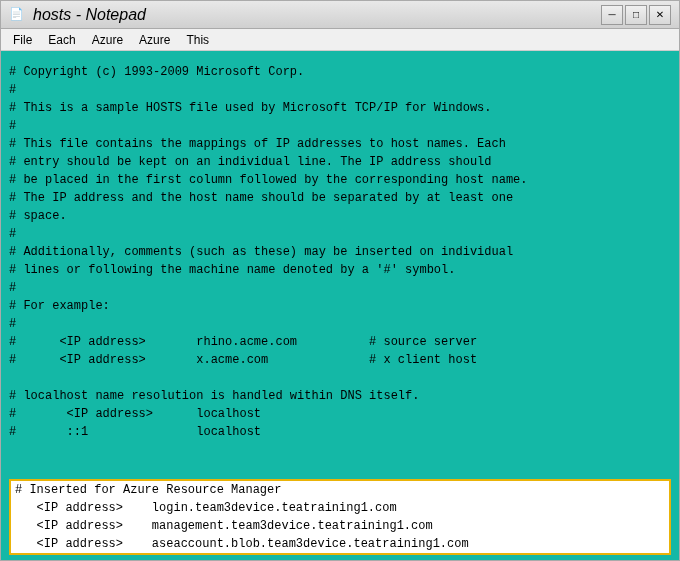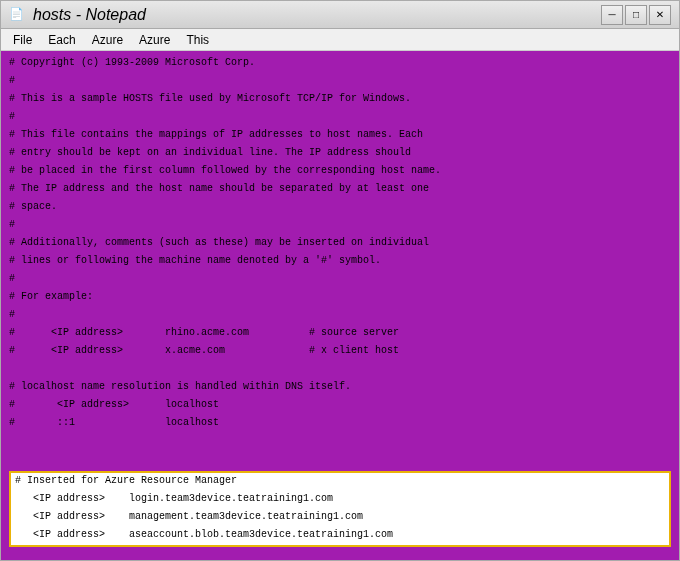--- a/index.html
+++ b/index.html
@@ -76,25 +76,25 @@
     .menu-item {
       padding: 2px 8px;
       font-size: 12px;
       color: #000;
       cursor: pointer;
     }
 
     .content-area {
       flex: 1;
       overflow: auto;
-      padding: 4px 8px;
+      padding: 12px 8px;
       font-family: 'Courier New', Courier, monospace;
-      font-size: 10px;
+      font-size: 12px;
       line-height: 1.5;
-      background: #a21caf;
+      background: #14b8a6;
       color: #000;
       white-space: pre;
     }
 
     .line {
       display: block;
       min-height: 18px;
     }
 
     .highlight-block {

